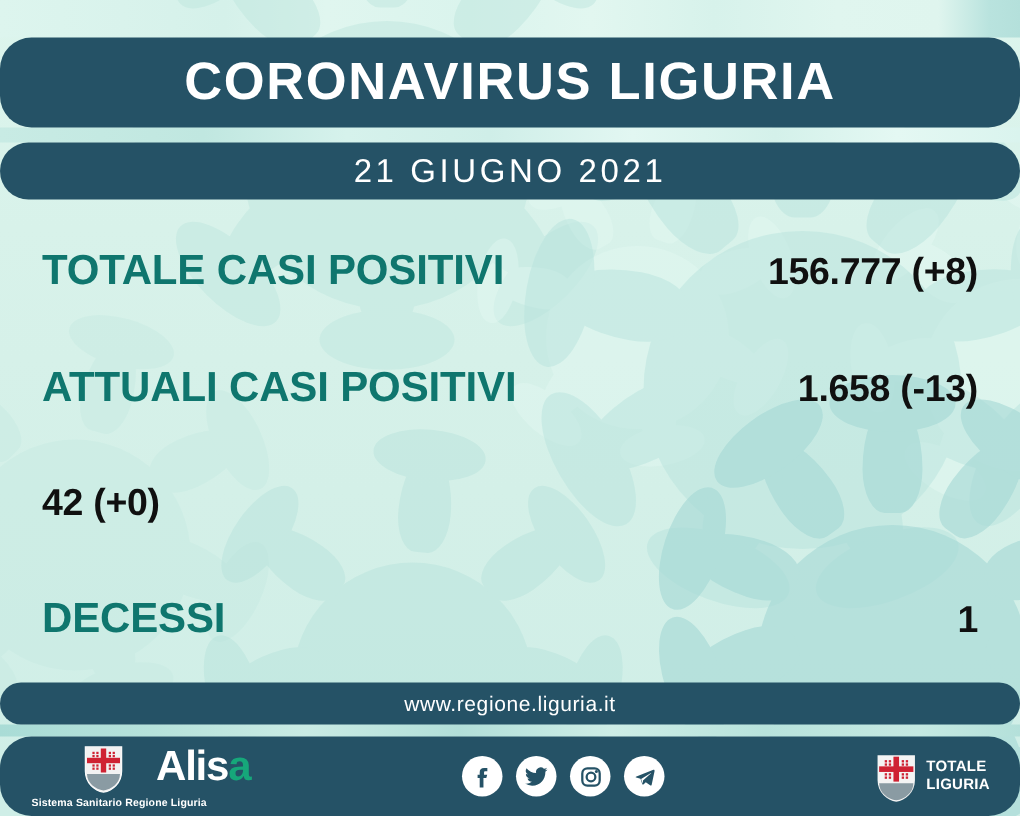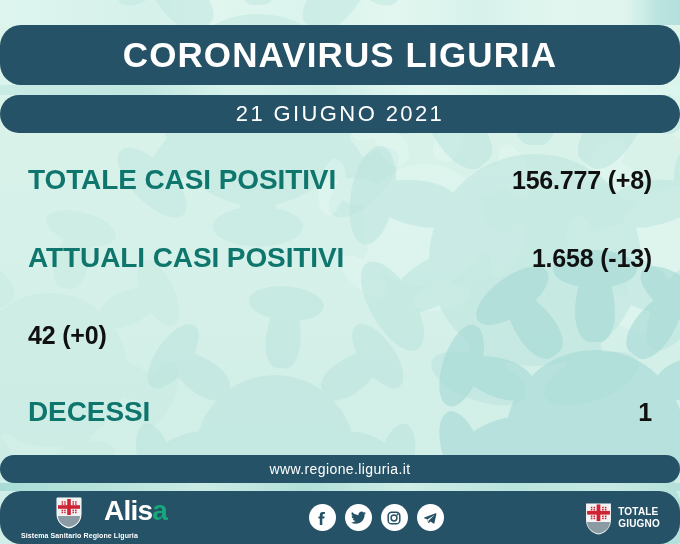--- a/index.html
+++ b/index.html
@@ -445,20 +445,20 @@
               <rect x="8.2" y="14.7" width="1.5" height="1.5"></rect>
               <rect x="16.5" y="12.6" width="1.5" height="1.5"></rect>
               <rect x="19.1" y="12.6" width="1.5" height="1.5"></rect>
               <rect x="16.5" y="14.7" width="1.5" height="1.5"></rect>
               <rect x="19.1" y="14.7" width="1.5" height="1.5"></rect>
             </g>
           </svg>
         </span>
         <span class="regione-text">
           <span>TOTALE</span><br>
-          <span>GIUGNO</span>
+          <span>LIGURIA</span>
         </span>
       </div>
 
     </div>
   </div>
 
 </div>
 
 </body></html>

